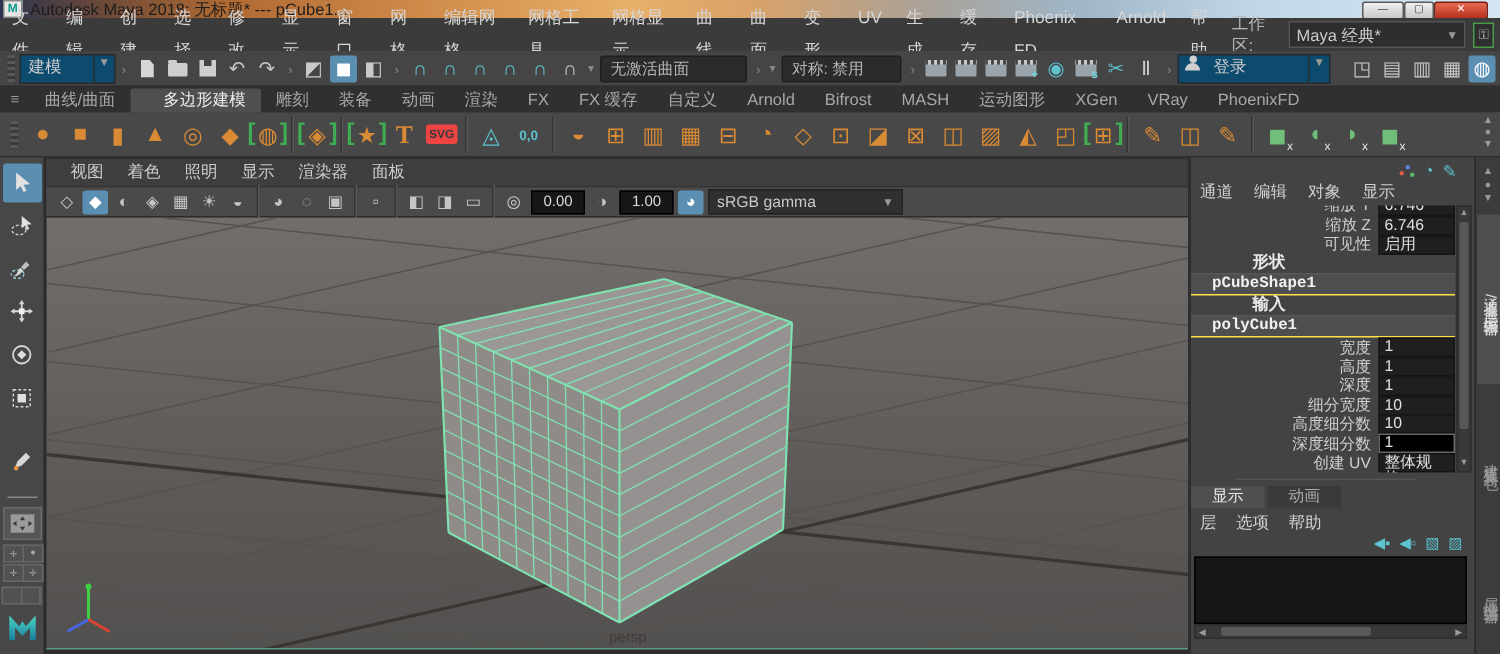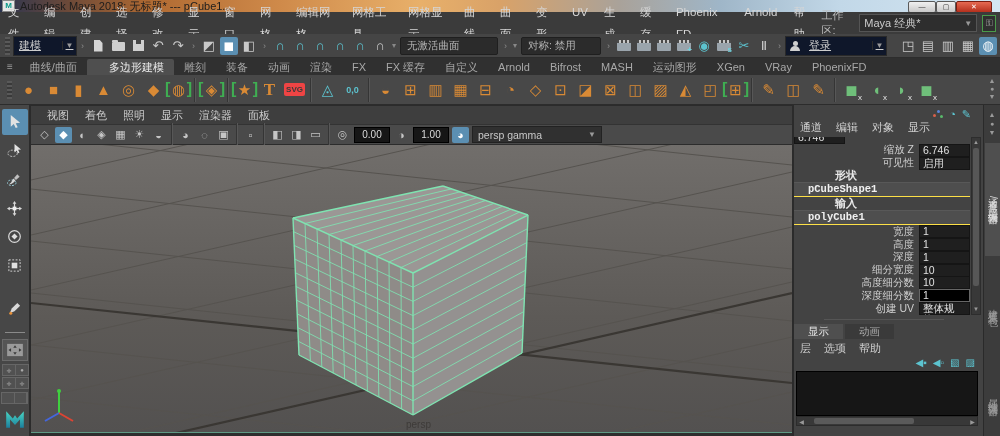--- a/index.html
+++ b/index.html
@@ -29,22 +29,22 @@
   #workspace-label{color:#b8b8b8;}
   #workspace-box{width:118px;height:16px;background:#2e2e2e;border:1px solid #555;color:#ccc;
     display:flex;align-items:center;padding:0 4px;}
   #workspace-box .dd{margin-left:auto;color:#999;font-size:8px;}
   #workspace-lock{width:13px;height:15px;border:1px solid #4a9a4a;background:#2f2f2f;color:#bbb;
     font-size:9px;text-align:center;line-height:14px;}
   
   #statusline{left:0;top:34px;width:1000px;height:24px;background:#454545;border-bottom:1px solid #2d2d2d;
     display:flex;align-items:center;padding:0 2px;box-sizing:border-box;}
   .grip{width:5px;height:18px;margin:0 3px;background:repeating-linear-gradient(180deg,#595959 0 2px,#3a3a3a 2px 4px);}
-  .sl-dd{height:18px;background:#0f172a;border:1px solid #292929;display:flex;align-items:center;
-    color:#ccc;font-size:11px;text-decoration:underline;}
+  .sl-dd{height:18px;background:#0c4a6e;border:1px solid #292929;display:flex;
+    color:#ccc;font-size:11px;}
   .sl-dd .tx{padding:0 5px;flex:1;}
   .sl-dd .dd{width:13px;text-align:center;border-left:1px solid #2c2c2c;color:#999;font-size:8px;}
   .gsep{color:#8b8b8b;font-size:9px;margin:0 4px;}
   .sl-ic{width:18px;height:18px;margin:0 1px;display:flex;align-items:center;justify-content:center;
     border-radius:2px;color:#c9c9c9;font-size:13px;}
   .sl-ic.active{background:#5b8fb2;color:#fff;}
   .sl-ic.teal{color:#5cc3cf;}
   .sl-field{height:16px;background:#2b2b2b;border:1px solid #1f1f1f;border-radius:2px;color:#b5b5b5;
     font-size:10.5px;display:flex;align-items:center;padding:0 6px;margin:0 2px;}
   .mini-arrow{color:#888;font-size:8px;margin:0 2px;}
@@ -522,21 +522,21 @@
       <div class="vt-ic">◧</div>
       <div class="vt-ic">◨</div>
       <div class="vt-ic">▭</div>
       <div class="vsep"></div>
       <div class="vt-ic">◎</div>
       <div class="vt-field" style="width: 34px;">0.00</div>
       <div class="vt-ic">◑</div>
       <div class="vt-field" style="width: 34px;">1.00</div>
       <div class="vt-ic active">◕</div>
       <div class="vt-dd" style="width: 118px;">
-        <span>persp gamma</span>
+        <span>sRGB gamma</span>
         <span class="dd">▼</span>
       </div>
     </div>
   <svg id="vp-canvas" width="761" height="287">
       <defs>
         <linearGradient id="vpbg" x1="0" y1="0" x2="0" y2="1">
           <stop offset="0" stop-color="#716e6b"></stop>
           <stop offset="0.6" stop-color="#5d5a57"></stop>
           <stop offset="1" stop-color="#535150"></stop>
         </linearGradient>
@@ -642,20 +642,21 @@
     </div>
   <div id="cb-menus">
       <span class="cb-menu">通道</span>
       <span class="cb-menu">编辑</span>
       <span class="cb-menu">对象</span>
       <span class="cb-menu">显示</span>
     </div>
   <div id="cb-rows">
       <div id="cb-rows-inner">
         <div class="cb-row">
+          <div class="cb-label">缩放 Y</div>
           <div class="cb-val">6.746</div>
         </div>
         <div class="cb-row">
           <div class="cb-label">缩放 Z</div>
           <div class="cb-val">6.746</div>
         </div>
         <div class="cb-row">
           <div class="cb-label">可见性</div>
           <div class="cb-val">启用</div>
         </div>

